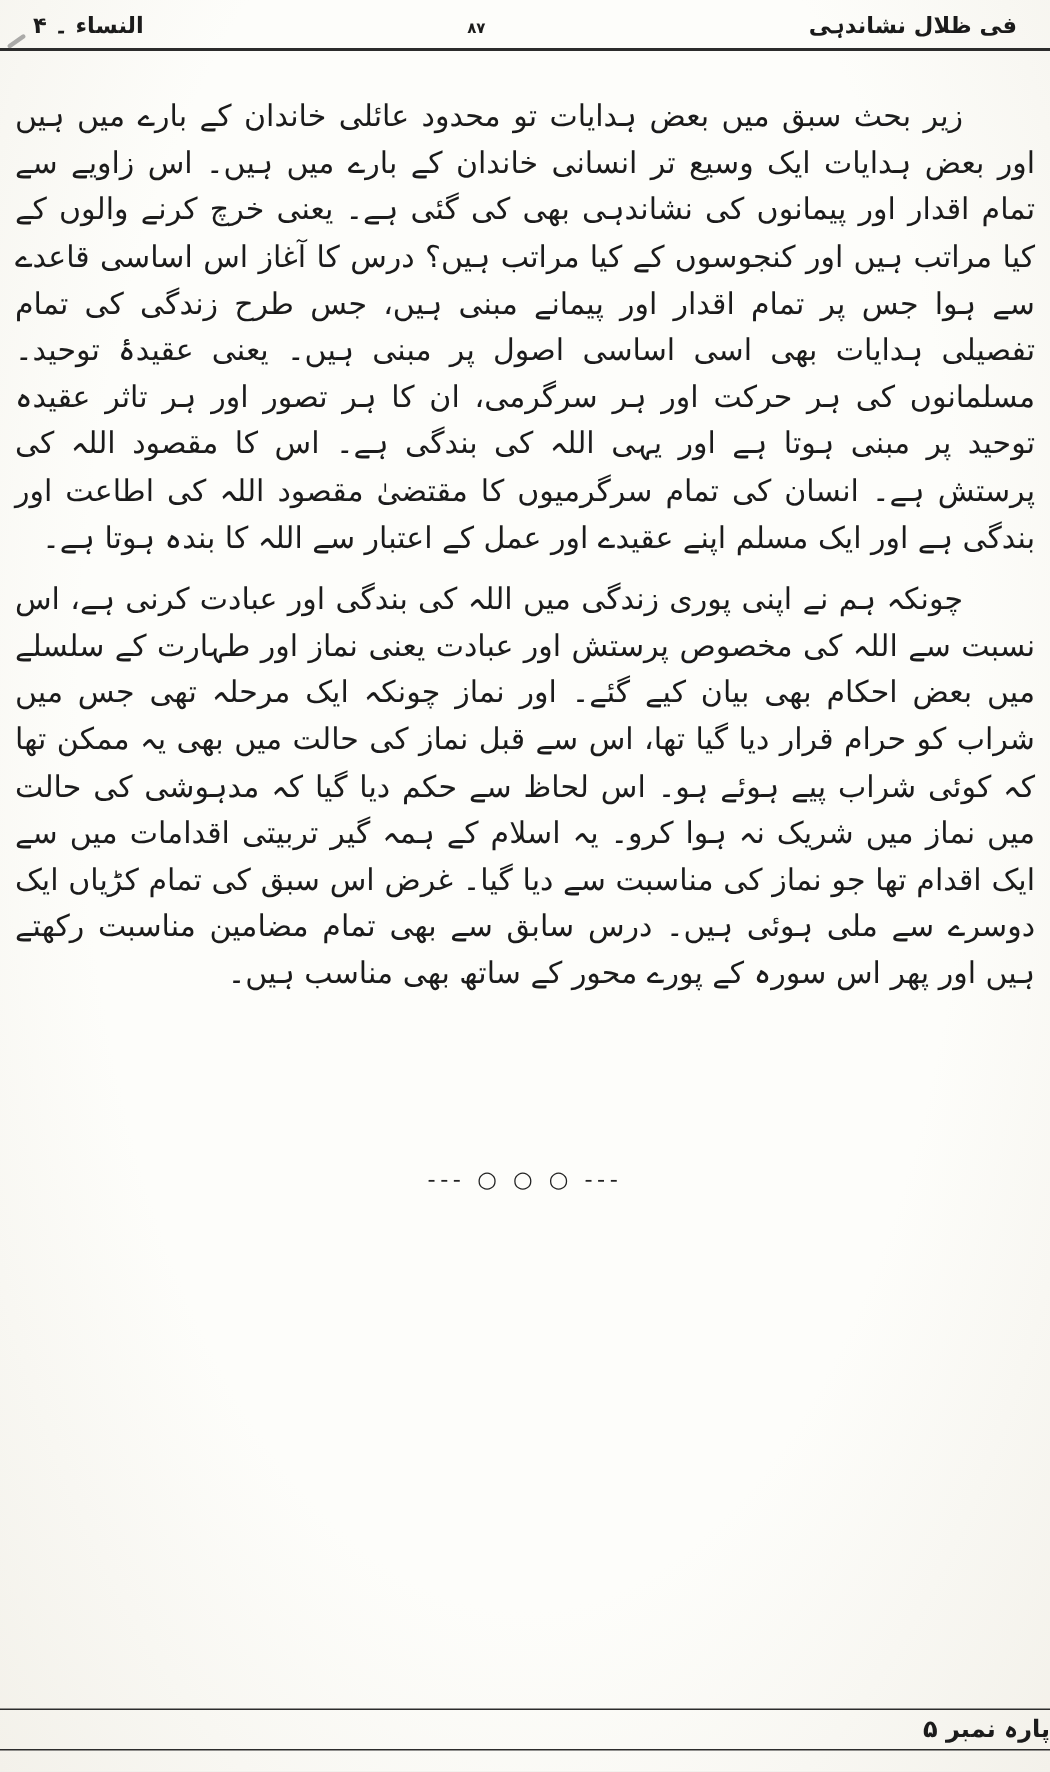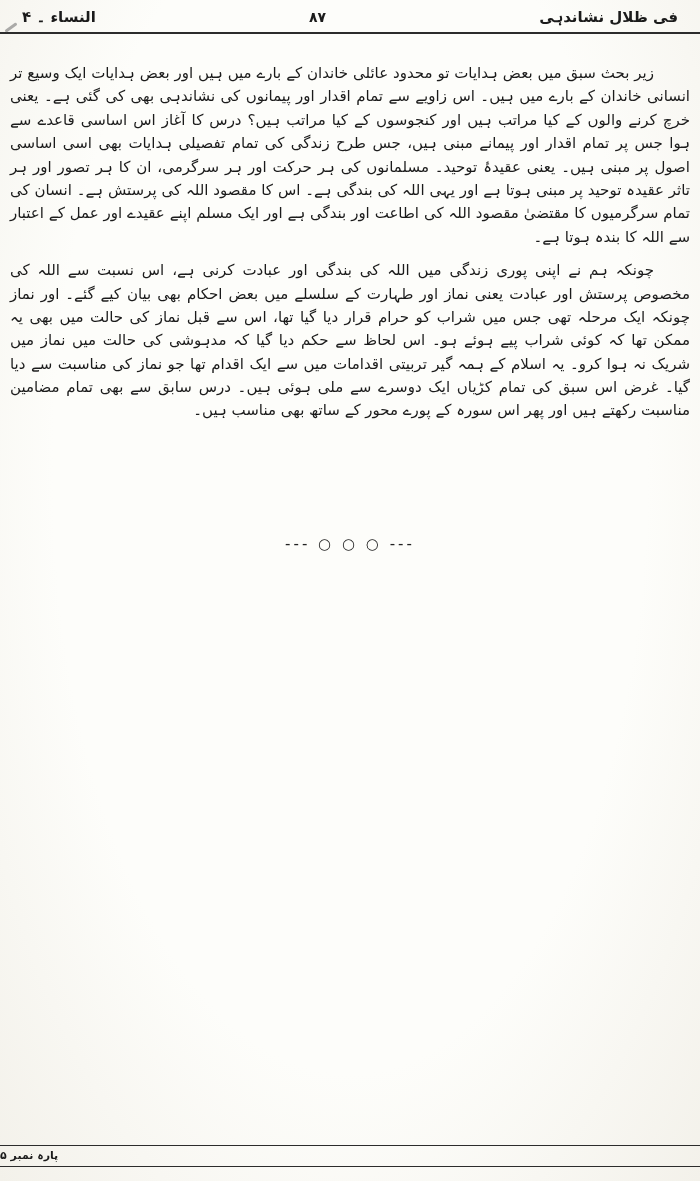--- a/index.html
+++ b/index.html
@@ -23,21 +23,21 @@
   
   .page-header {
     display: flex;
     justify-content: space-between;
     align-items: baseline;
     padding: 8px 22px 4px 22px;
     font-size: 15px;
     font-weight: bold;
   }
   .page-header .h-center {
-    font-size: 14px;
+    font-size: 10px;
     letter-spacing: 1px;
   }
   .header-rule {
     border-top: 2px solid #2c2c2c;
     margin: 2px 0 0 0;
     height: 0;
   }
   
   .scan-artifact {
     position: absolute;
@@ -46,21 +46,21 @@
     width: 14px;
     height: 3px;
     background: #6b6b6b;
     transform: rotate(-35deg);
     opacity: .55;
     border-radius: 2px;
   }
   
   .body-text {
     padding: 28px 10px 0 10px;
-    font-size: 15px;
+    font-size: 20px;
     line-height: 1.56;
     text-align: justify;
     text-justify: inter-word;
   }
   .body-text p {
     margin: 0 0 10px 0;
     text-indent: 2.4em;
   }
   
   .separator {
@@ -76,22 +76,22 @@
     position: absolute;
     left: 0;
     right: 0;
     bottom: 14px;
   }
   .footer-rule {
     border-top: 1.5px solid #2c2c2c;
     height: 0;
   }
   .footer-text {
-    text-align: left;
-    font-size: 11px;
+    text-align: right;
+    font-size: 16px;
     font-weight: bold;
     padding: 3px 0 4px 0;
   }
 </style>
 </head>
 <body>
 
 <div class="page">
 
   <div class="scan-artifact"></div>

